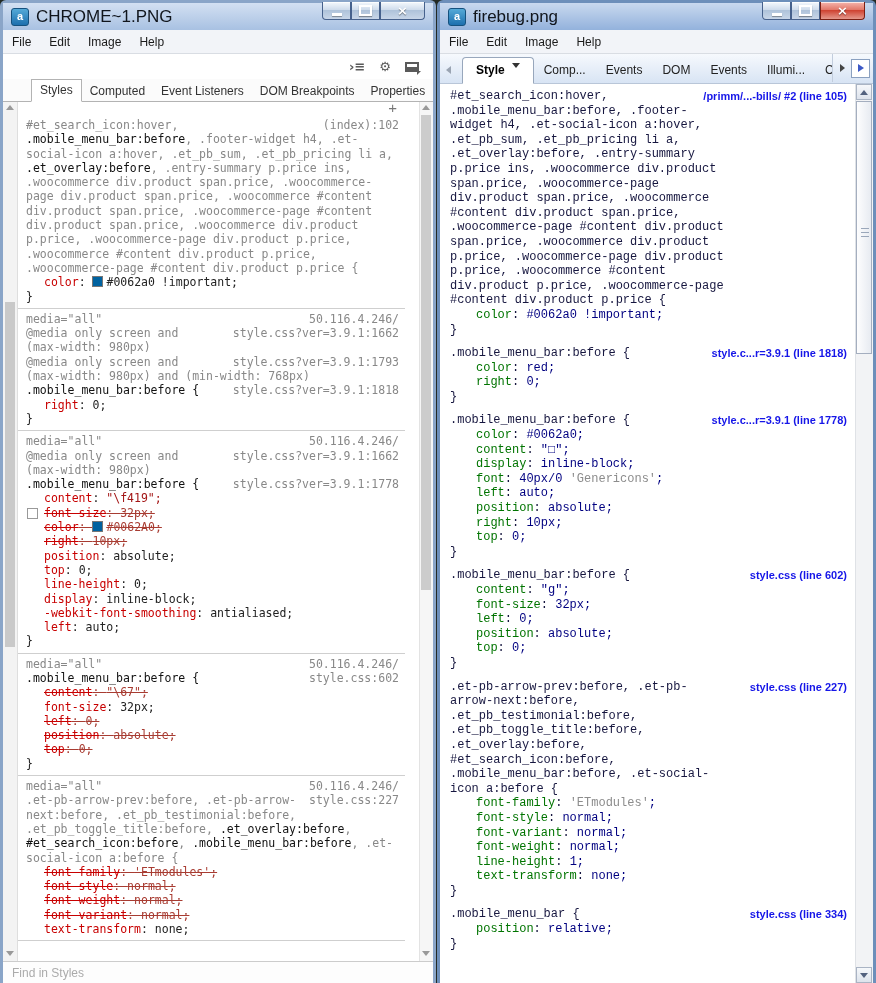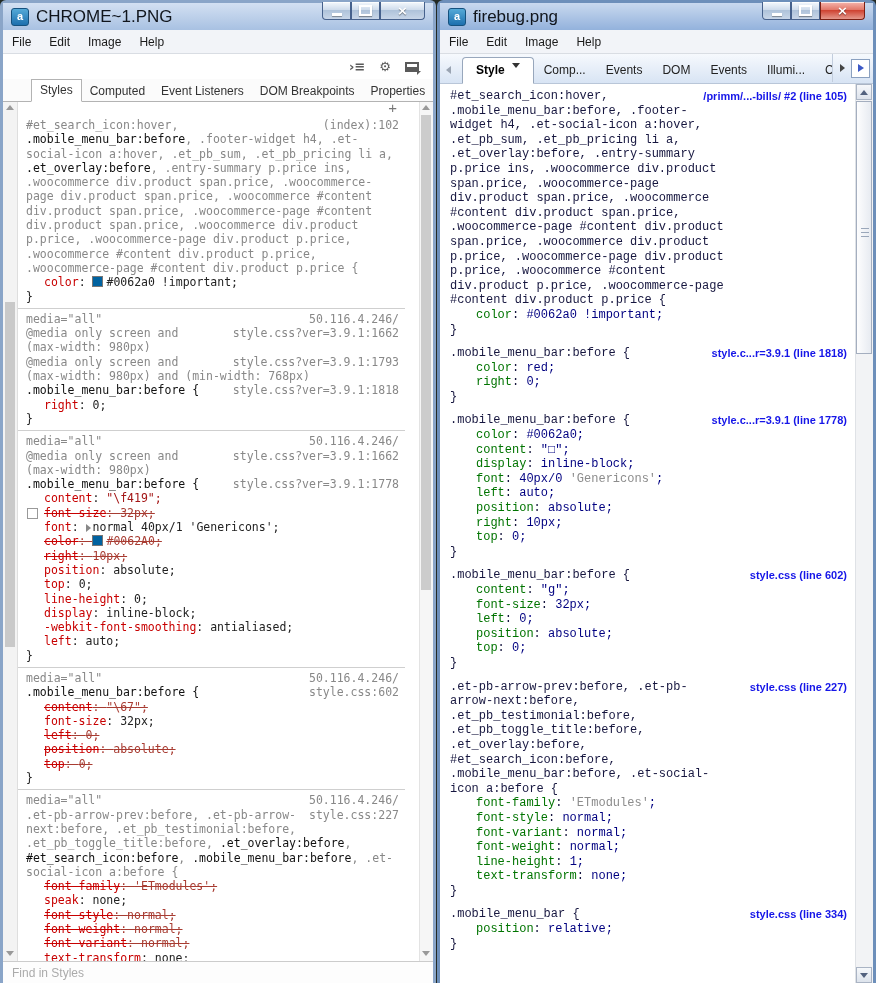--- a/index.html
+++ b/index.html
@@ -201,21 +201,20 @@
             <div class="line ind"><span class="t-prop">right</span><span class="t-pun">: </span><span class="t-val">0;</span></div>
             <div class="line"><span class="t-val">}</span></div>
           </div>
           <div class="sec">
             <div class="line"><span class="rule-link">50.116.4.246/</span><span class="t-med">media="all"</span></div>
             <div class="line"><span class="rule-link">style.css?ver=3.9.1:1662</span><span class="t-med">@media only screen and</span></div>
             <div class="line"><span class="t-med">(max-width: 980px)</span></div>
             <div class="line"><span class="rule-link">style.css?ver=3.9.1:1778</span><span class="t-dsel">.mobile_menu_bar:before {</span></div>
             <div class="line ind"><span class="t-prop">content</span><span class="t-pun">: </span><span class="t-str">"\f419";</span></div>
             <div class="line ind strike"><span class="cb"></span><span class="t-prop">font-size</span><span class="t-pun">: </span><span class="t-val">32px;</span></div>
-            <div class="line ind"><span class="t-prop">font</span><span class="t-pun">: </span><span class="sh-arrow"></span><span class="t-val">normal 40px/1 'Genericons';</span></div>
             <div class="line ind strike"><span class="t-prop">color</span><span class="t-pun">: </span><span class="swatch" style="background: rgb(0, 98, 160);"></span><span class="t-val">#0062A0;</span></div>
             <div class="line ind strike"><span class="t-prop">right</span><span class="t-pun">: </span><span class="t-val">10px;</span></div>
             <div class="line ind"><span class="t-prop">position</span><span class="t-pun">: </span><span class="t-val">absolute;</span></div>
             <div class="line ind"><span class="t-prop">top</span><span class="t-pun">: </span><span class="t-val">0;</span></div>
             <div class="line ind"><span class="t-prop">line-height</span><span class="t-pun">: </span><span class="t-val">0;</span></div>
             <div class="line ind"><span class="t-prop">display</span><span class="t-pun">: </span><span class="t-val">inline-block;</span></div>
             <div class="line ind"><span class="t-prop">-webkit-font-smoothing</span><span class="t-pun">: </span><span class="t-val">antialiased;</span></div>
             <div class="line ind"><span class="t-prop">left</span><span class="t-pun">: </span><span class="t-val">auto;</span></div>
             <div class="line"><span class="t-val">}</span></div>
           </div>
@@ -226,21 +225,20 @@
             <div class="line ind"><span class="t-prop">font-size</span><span class="t-pun">: </span><span class="t-val">32px;</span></div>
             <div class="line ind strike"><span class="t-prop">left</span><span class="t-pun">: </span><span class="t-val">0;</span></div>
             <div class="line ind strike"><span class="t-prop">position</span><span class="t-pun">: </span><span class="t-val">absolute;</span></div>
             <div class="line ind strike"><span class="t-prop">top</span><span class="t-pun">: </span><span class="t-val">0;</span></div>
             <div class="line"><span class="t-val">}</span></div>
           </div>
           <div class="sec">
             <div class="line"><span class="rule-link">50.116.4.246/</span><span class="t-med">media="all"</span></div>
             <div class="line"><span class="rule-link">style.css:227</span><span class="t-gsel">.et-pb-arrow-prev:before, .et-pb-arrow-next:before, .et_pb_testimonial:before, .et_pb_toggle_title:before, </span><span class="t-dsel">.et_overlay:before</span><span class="t-gsel">, </span><span class="t-dsel">#et_search_icon:before</span><span class="t-gsel">, </span><span class="t-dsel">.mobile_menu_bar:before</span><span class="t-gsel">, .et-social-icon a:before {</span></div>
             <div class="line ind strike"><span class="t-prop">font-family</span><span class="t-pun">: </span><span class="t-val">'ETmodules';</span></div>
-            <div class="line ind"><span class="t-prop">speak</span><span class="t-pun">: </span><span class="t-val">none;</span></div>
             <div class="line ind strike"><span class="t-prop">font-style</span><span class="t-pun">: </span><span class="t-val">normal;</span></div>
             <div class="line ind strike"><span class="t-prop">font-weight</span><span class="t-pun">: </span><span class="t-val">normal;</span></div>
             <div class="line ind strike"><span class="t-prop">font-variant</span><span class="t-pun">: </span><span class="t-val">normal;</span></div>
             <div class="line ind"><span class="t-prop">text-transform</span><span class="t-pun">: </span><span class="t-val">none;</span></div>
           </div>
         </div>
       <div class="dt-sb">
         <span class="tri tri-up sb-up"></span>
         <span class="sb-thumb"></span>
         <span class="tri tri-down sb-down"></span>

